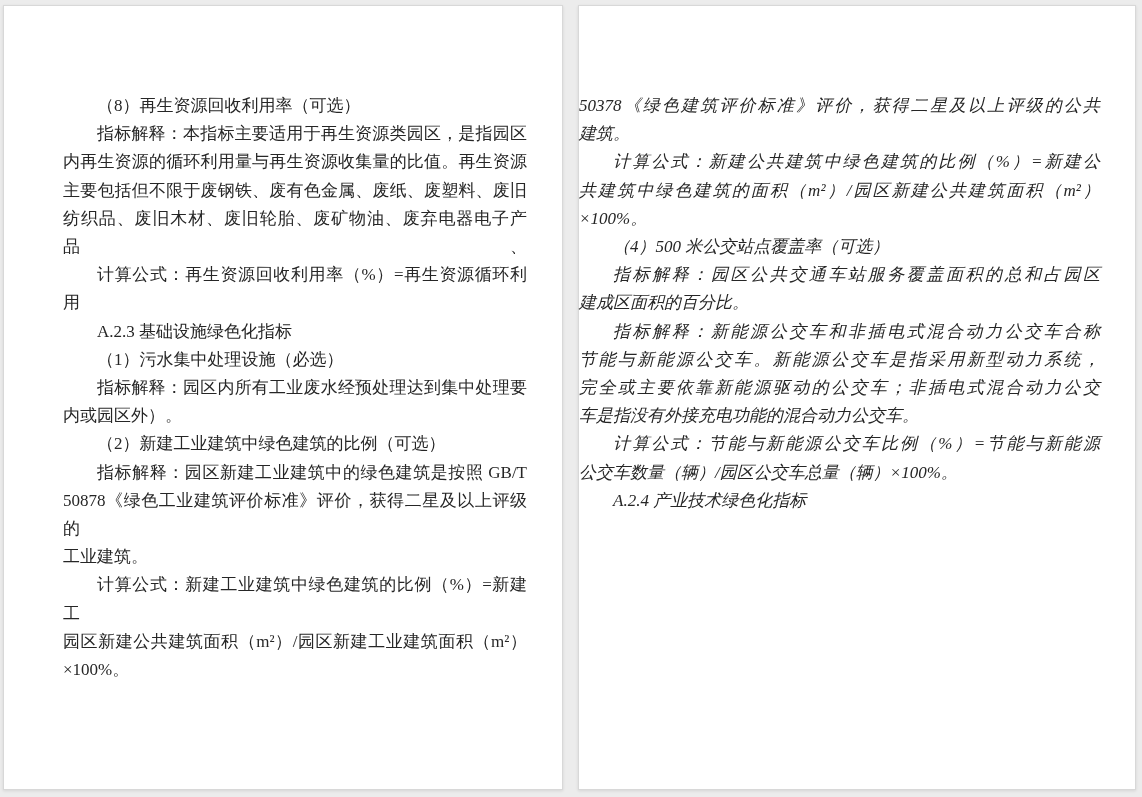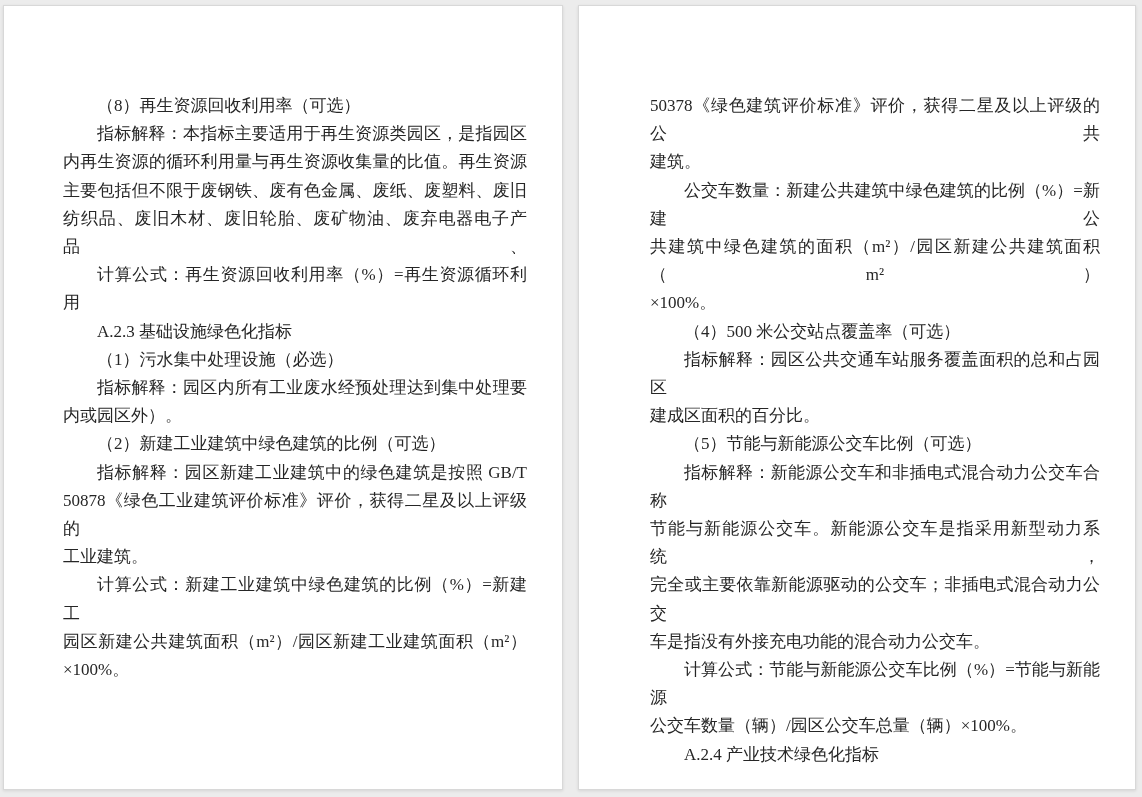--- a/index.html
+++ b/index.html
@@ -21,21 +21,21 @@
     top: 5px;
     height: 785px;
     background: #ffffff;
     border: 1px solid #d8d8d8;
     box-shadow: 0 1px 3px rgba(0,0,0,0.10);
   }
   .page-17 { left: 3px;   width: 560px; }
   .page-18 { left: 578px; width: 558px; }
   .page-body { padding-top: 86px; }
   .page-17 .page-body { padding-left: 59px; padding-right: 35px; }
-  .page-18 .page-body { padding-left: 71px; padding-right: 35px; }
+  .page-18 .page-body { padding-right: 35px; font-style: italic; }
   .line {
     font-size: 17px;
     line-height: 28.2px;
     text-align: justify;
     white-space: nowrap;
     color: #262626;
   }
   .line.fill { white-space: normal; text-align-last: justify; }
   .line.indent { text-indent: 2em; }
 </style>
@@ -64,27 +64,26 @@
         <div class="line fill">园区新建公共建筑面积（m²）/园区新建工业建筑面积（m²）</div>
         <div class="line">×100%。</div>
       </div>
 
   </div>
 
   <div class="page page-18">
     <div class="page-body">
         <div class="line fill">50378《绿色建筑评价标准》评价，获得二星及以上评级的公共</div>
         <div class="line">建筑。</div>
-        <div class="line indent fill">公交车数量：新建公共建筑中绿色建筑的比例（%）=新建公</div>
+        <div class="line indent fill">计算公式：新建公共建筑中绿色建筑的比例（%）=新建公</div>
         <div class="line fill">共建筑中绿色建筑的面积（m²）/园区新建公共建筑面积（m²）</div>
         <div class="line">×100%。</div>
         <div class="line indent">（4）500 米公交站点覆盖率（可选）</div>
         <div class="line indent fill">指标解释：园区公共交通车站服务覆盖面积的总和占园区</div>
         <div class="line">建成区面积的百分比。</div>
-        <div class="line indent">（5）节能与新能源公交车比例（可选）</div>
         <div class="line indent fill">指标解释：新能源公交车和非插电式混合动力公交车合称</div>
         <div class="line fill">节能与新能源公交车。新能源公交车是指采用新型动力系统，</div>
         <div class="line fill">完全或主要依靠新能源驱动的公交车；非插电式混合动力公交</div>
         <div class="line">车是指没有外接充电功能的混合动力公交车。</div>
         <div class="line indent fill">计算公式：节能与新能源公交车比例（%）=节能与新能源</div>
         <div class="line">公交车数量（辆）/园区公交车总量（辆）×100%。</div>
         <div class="line indent">A.2.4 产业技术绿色化指标</div>
       </div>
 
   </div>

